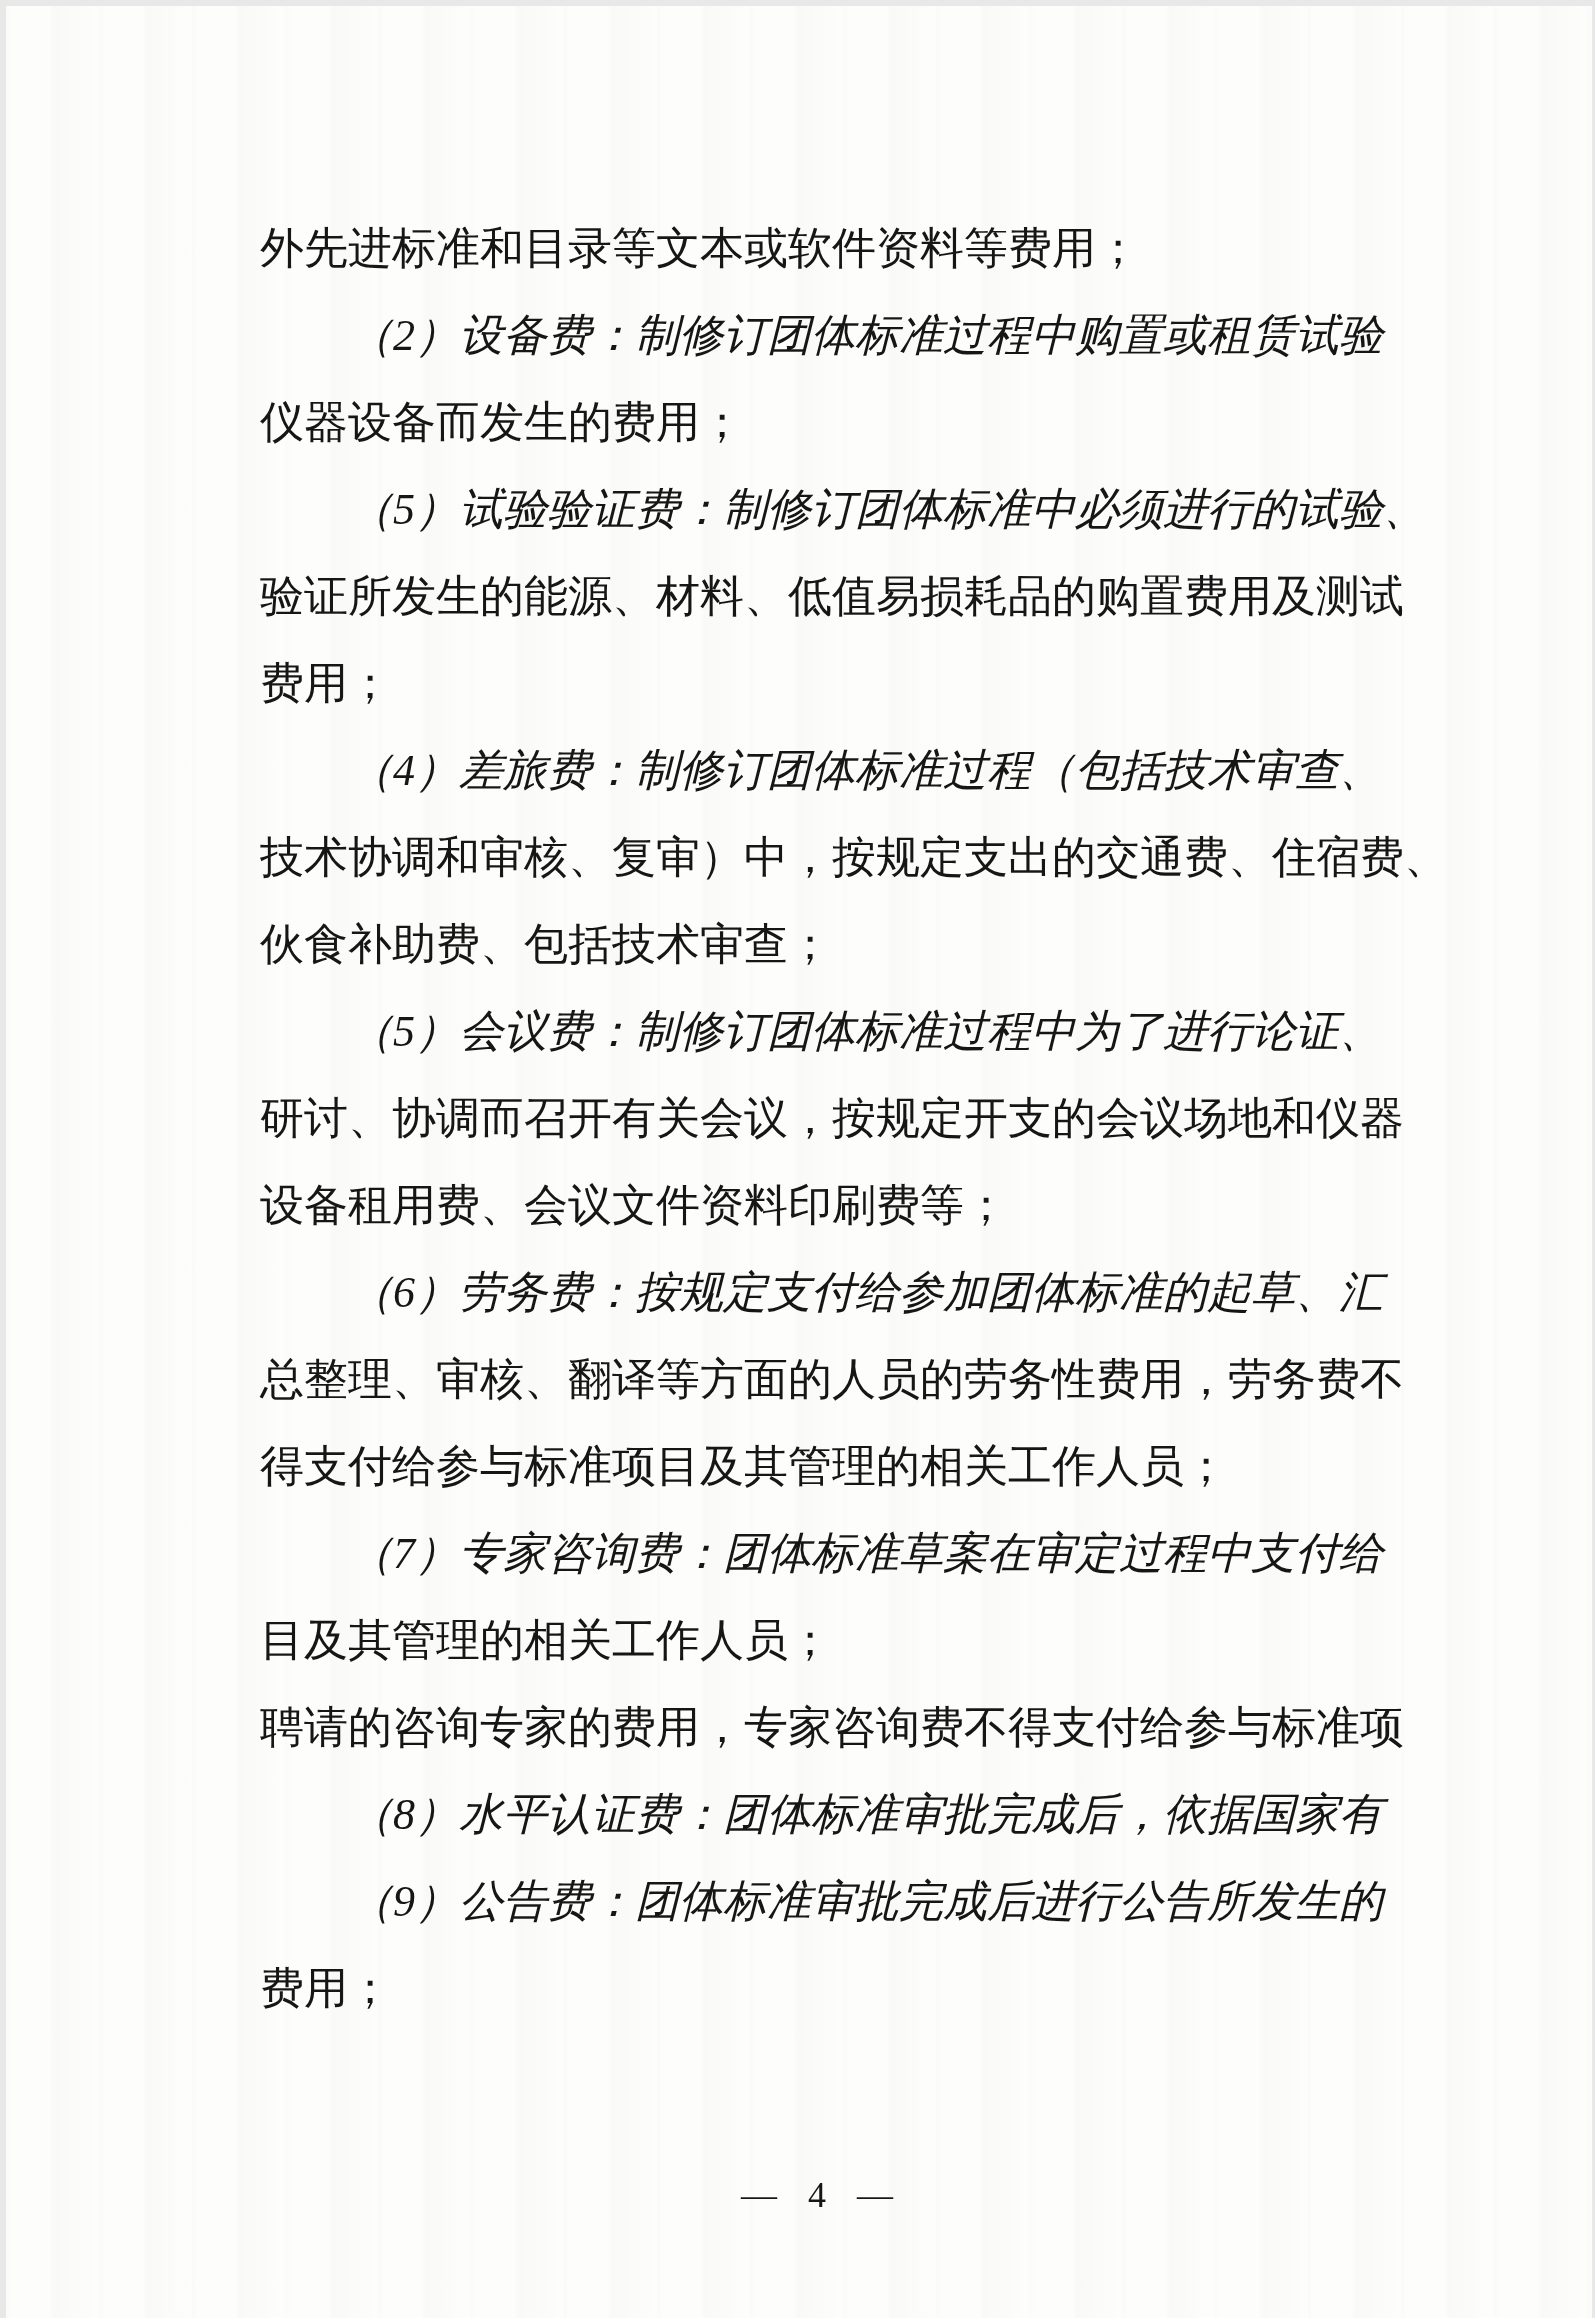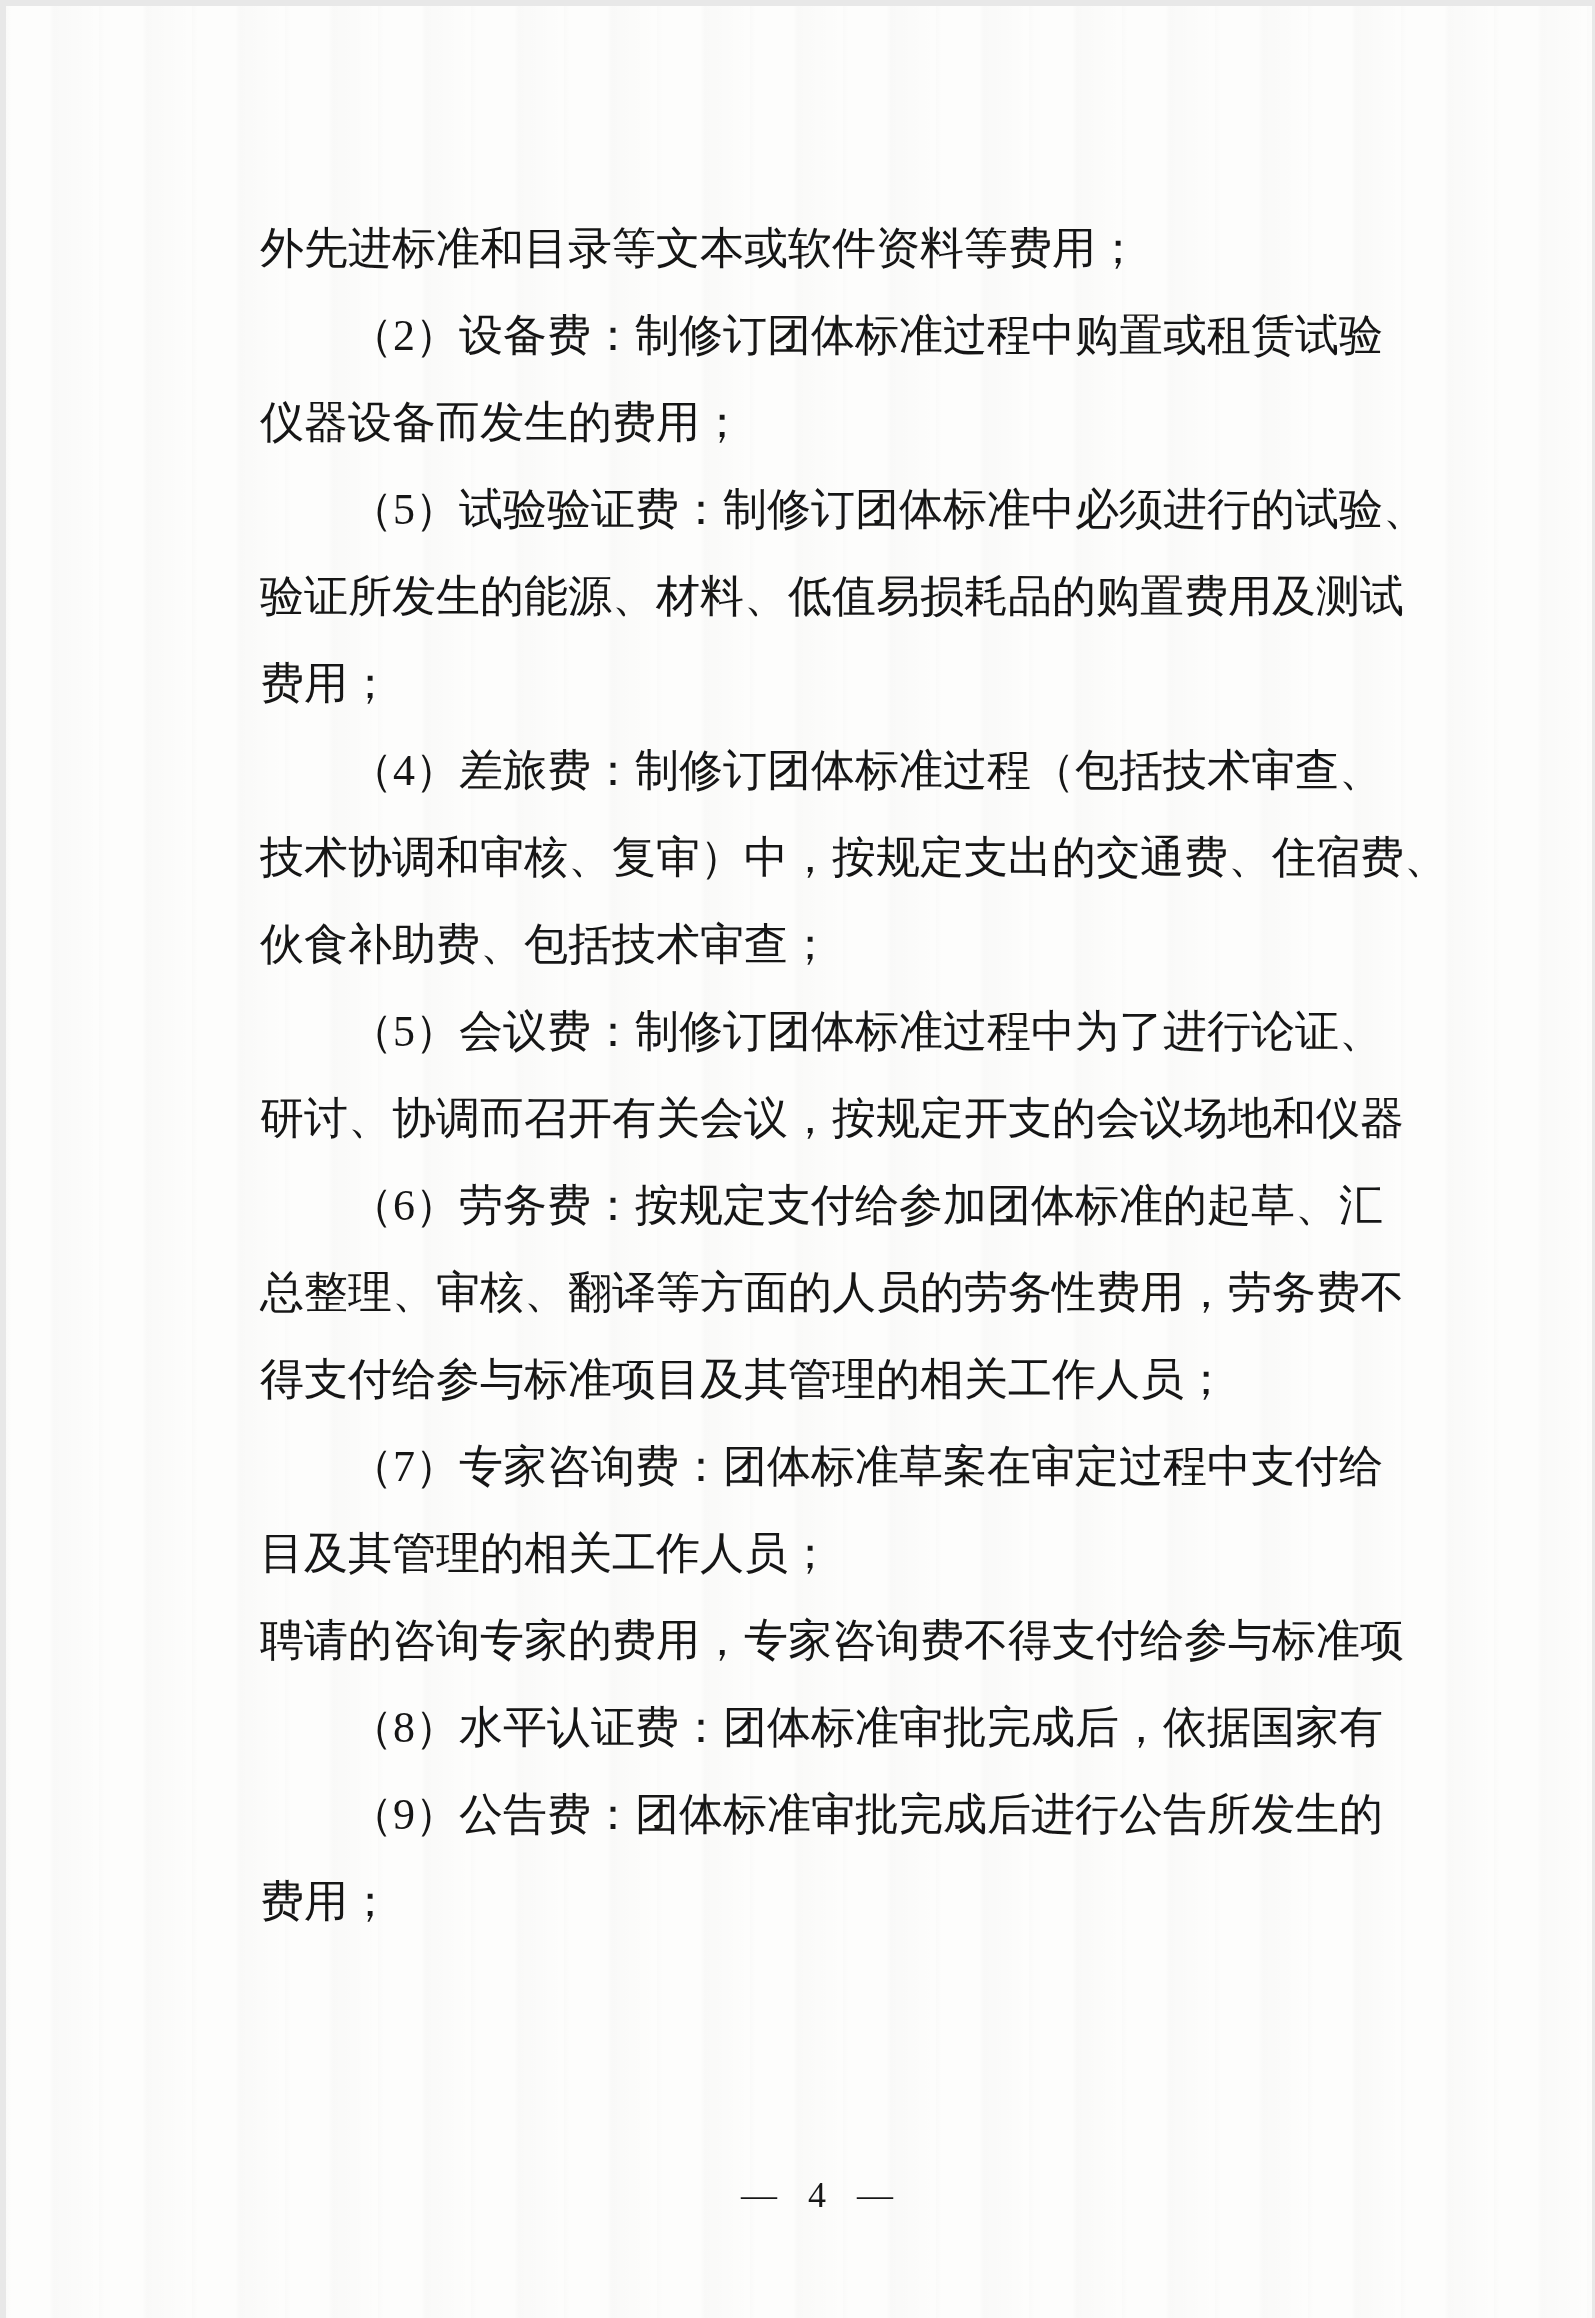--- a/index.html
+++ b/index.html
@@ -40,20 +40,21 @@
   .line {
     height: 87px;
     font-size: 44px;
     line-height: 50px;
     letter-spacing: 0;
     white-space: nowrap;
     font-weight: 500;
   }
   .line.indent {
     text-indent: 89px;
+    font-style: italic;
   }
   .page-number {
     position: absolute;
     top: 2167px;
     left: 248px;
     width: 1137px;
     text-align: center;
     font-size: 36px;
     line-height: 39px;
     letter-spacing: 11px;
@@ -69,20 +70,21 @@
     <div class="line indent">（2）设备费：制修订团体标准过程中购置或租赁试验</div>
     <div class="line">仪器设备而发生的费用；</div>
     <div class="line indent">（5）试验验证费：制修订团体标准中必须进行的试验、</div>
     <div class="line">验证所发生的能源、材料、低值易损耗品的购置费用及测试</div>
     <div class="line">费用；</div>
     <div class="line indent">（4）差旅费：制修订团体标准过程（包括技术审查、</div>
     <div class="line">技术协调和审核、复审）中，按规定支出的交通费、住宿费、</div>
     <div class="line">伙食补助费、包括技术审查；</div>
     <div class="line indent">（5）会议费：制修订团体标准过程中为了进行论证、</div>
     <div class="line">研讨、协调而召开有关会议，按规定开支的会议场地和仪器</div>
+    <div class="line">设备租用费、会议文件资料印刷费等；</div>
     <div class="line indent">（6）劳务费：按规定支付给参加团体标准的起草、汇</div>
     <div class="line">总整理、审核、翻译等方面的人员的劳务性费用，劳务费不</div>
     <div class="line">得支付给参与标准项目及其管理的相关工作人员；</div>
     <div class="line indent">（7）专家咨询费：团体标准草案在审定过程中支付给</div>
     <div class="line">目及其管理的相关工作人员；</div>
     <div class="line">聘请的咨询专家的费用，专家咨询费不得支付给参与标准项</div>
     <div class="line indent">（8）水平认证费：团体标准审批完成后，依据国家有</div>
     <div class="line indent">（9）公告费：团体标准审批完成后进行公告所发生的</div>
     <div class="line">费用；</div>
   </div>

